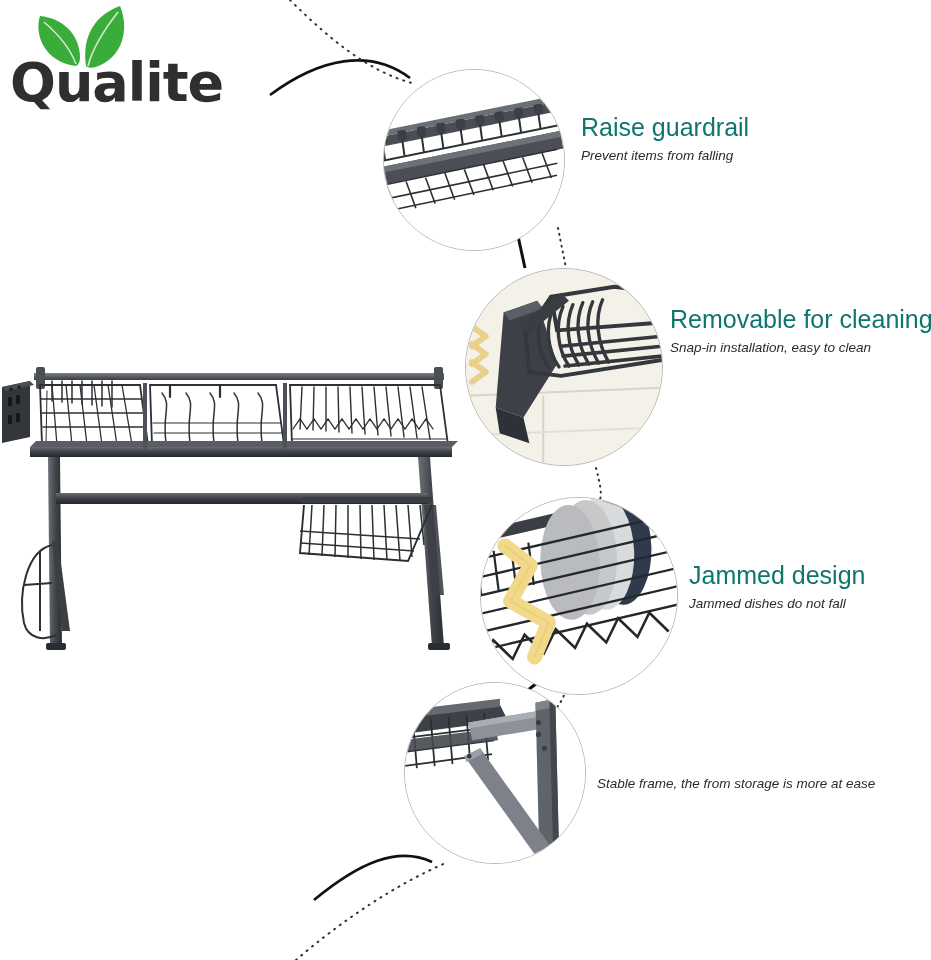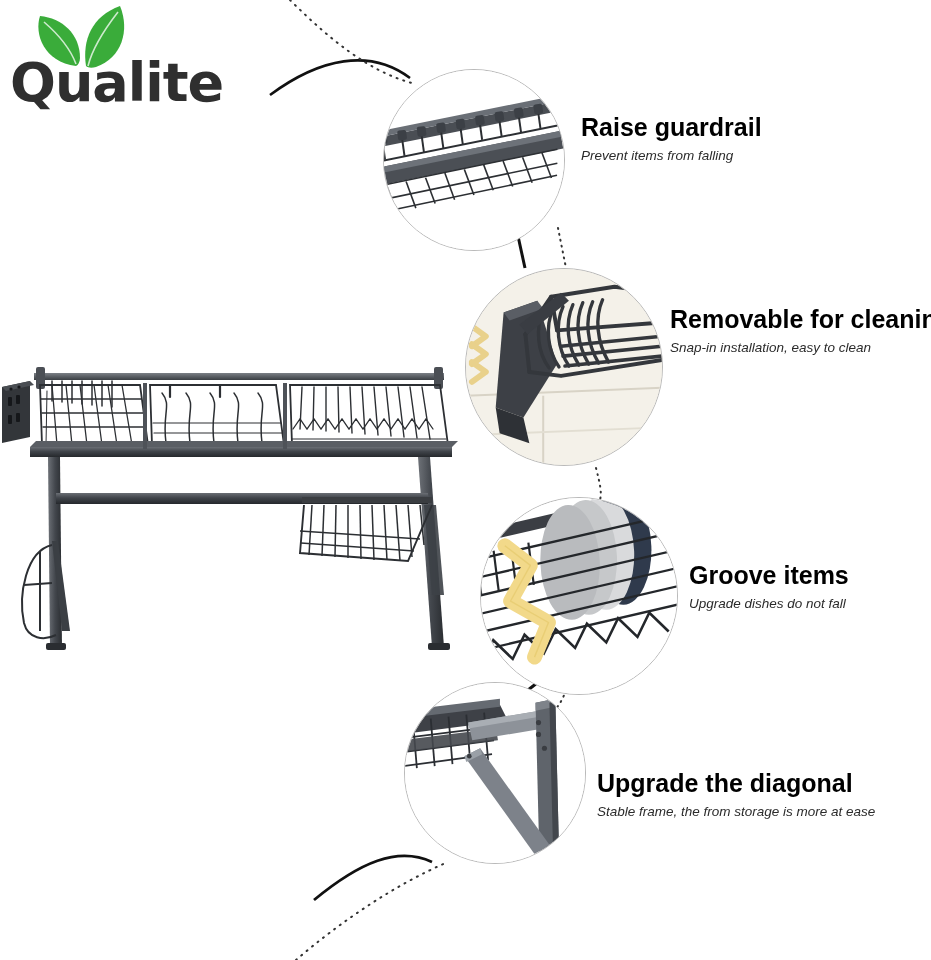--- a/index.html
+++ b/index.html
@@ -37,22 +37,22 @@
     letter-spacing: -1px;
     color: #2f2f2f;
     line-height: 1;
     font-family: "DejaVu Sans", sans-serif;
   }
 
   
   .feature-text { position: absolute; }
   .feature-title {
     font-size: 25px;
-    font-weight: bold;
-    color: #000000;
+    font-weight: normal;
+    color: #0f766e;
     line-height: 1.12;
     white-space: nowrap;
   }
   .feature-sub {
     font-size: 13.5px;
     font-weight: normal;
     color: #2b2b2b;
     line-height: 1.25;
     margin-top: 7px;
     white-space: nowrap;
@@ -458,22 +458,21 @@
     <div class="feature-title">Raise guardrail</div>
     <div class="feature-sub">Prevent items from falling</div>
   </div>
 
   <div class="feature-text" id="text-removable">
     <div class="feature-title">Removable for cleaning</div>
     <div class="feature-sub">Snap-in installation, easy to clean</div>
   </div>
 
   <div class="feature-text" id="text-groove">
-    <div class="feature-title">Groove items</div>
-    <div class="feature-sub">Upgrade dishes do not fall</div>
+    <div class="feature-title">Jammed design</div>
+    <div class="feature-sub">Jammed dishes do not fall</div>
   </div>
 
   <div class="feature-text" id="text-diagonal">
-    <div class="feature-title">Upgrade the diagonal</div>
     <div class="feature-sub">Stable frame, the from storage is more at ease</div>
   </div>
 
 </div>
 
 </body></html>

